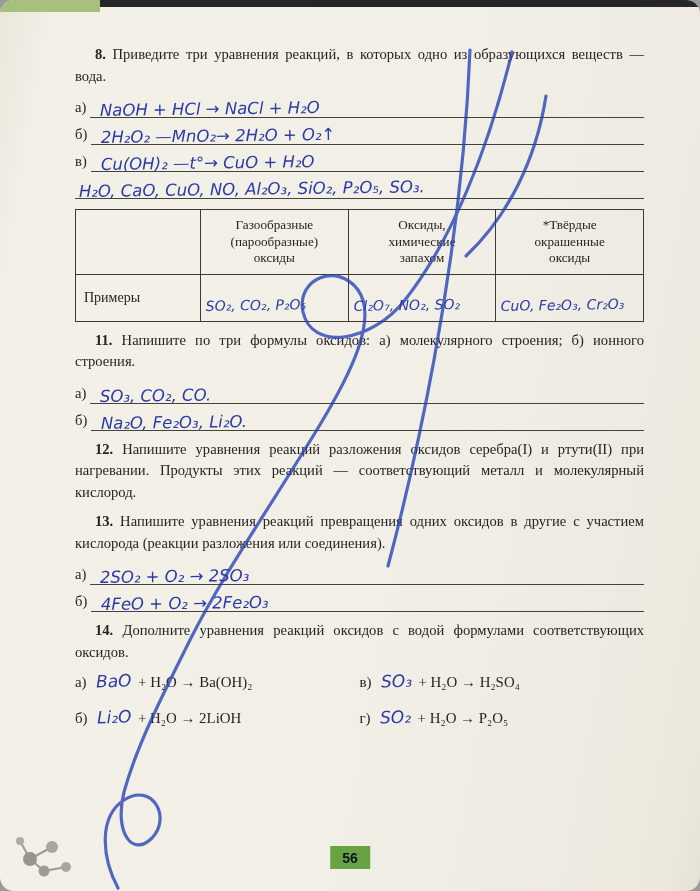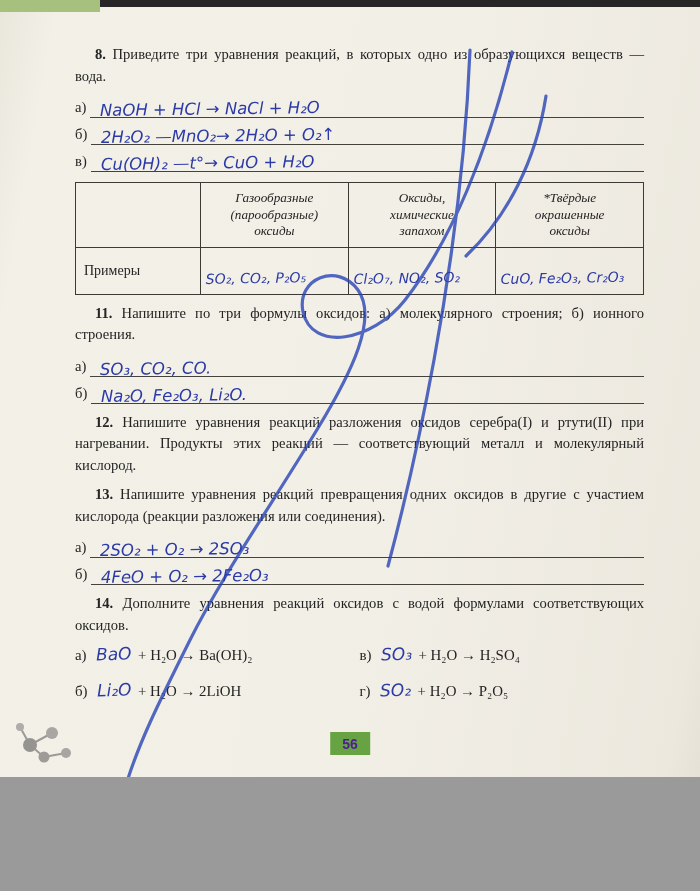--- a/index.html
+++ b/index.html
@@ -1,53 +1,53 @@
 <!DOCTYPE html>
 <html><head>
 <meta charset="utf-8">
 <style>
   html,body { margin:0; padding:0; background:#9a9a9a; }
   .page {
-    position:relative; width:700px; height:777px; overflow:hidden;
+    position:relative; width:700px; height:891px; overflow:hidden;
     background:linear-gradient(100deg,#e9e6db 0%,#f3f0e8 7%,#f2efe7 55%,#ece8de 96%,#e5e1d6 100%);
-    font-family:"Liberation Serif", serif; color:#242424;
+    font-family:"Liberation Serif", serif; color:#242424;border-radius:14px;
   }
   .scan-top { position:absolute; top:0; left:96px; right:0; height:7px; background:#262626; }
   .scan-green { position:absolute; top:0; left:0; width:100px; height:12px; background:#a7c07d; }
   .content { position:absolute; left:75px; right:56px; top:36px; }
 
   p.task { margin:8px 0 4px; font-size:14.6px; line-height:21.5px; text-align:justify; text-indent:20px; }
   .tnum { font-weight:bold; }
 
   .ans-row { display:flex; align-items:flex-end; height:27px; font-size:14.6px; }
   .ans-label { flex:0 0 auto; padding:0 4px 2px 0; }
   .ans-line { flex:1; position:relative; border-bottom:1.4px solid #45423c; height:100%; }
   .hand { font-family:"DejaVu Sans", sans-serif; font-style:italic; color:#2b3aa6; }
   .ans-line > .hand { position:absolute; left:10px; bottom:-3px; font-size:16.5px; white-space:nowrap;
     transform:rotate(-0.8deg); transform-origin:left bottom; }
   .full .ans-line > .hand { left:4px; }
   .big .ans-line > .hand { font-size:19px; }
 
   table.oxide-table { width:100%; border-collapse:collapse; margin:10px 0 4px; table-layout:fixed; }
   .oxide-table th, .oxide-table td { border:1.2px solid #3c3a35; }
   .oxide-table th { font-weight:normal; font-size:13.2px; line-height:16.5px; text-align:center;
-    vertical-align:middle; padding:7px 19px;font-style:italic; }
+    vertical-align:middle; padding:7px 19px; }
   .oxide-table .c0 { width:86px; }
   .oxide-table td { height:34px; vertical-align:bottom; }
   .oxide-table td.rowlabel { font-size:14px; padding:6px 8px; vertical-align:middle; }
   .oxide-table td.handcell .hand { display:block; font-size:14px; padding:2px 1px 6px 4px;
     white-space:nowrap; transform:rotate(-1deg); transform-origin:left bottom; }
 
   .eq-grid { display:grid; grid-template-columns:1fr 1fr; row-gap:16px; margin-top:8px; font-size:14.9px; }
   .eq { display:flex; align-items:baseline; gap:7px; }
   .eq .hand { font-size:17px; transform:rotate(-2deg); }
   .eq .eq-label { padding-right:2px; }
 
   .page-num { position:absolute; bottom:22px; left:50%; transform:translateX(-50%);
-    background:#67a342; color:#4c1d95; font-family:"Liberation Sans", sans-serif;
+    background:#67a342; color:#0f172a; font-family:"Liberation Sans", sans-serif;
     font-weight:bold; font-size:14px; line-height:1; padding:5px 12px 4px; }
 
   .scribble { position:absolute; inset:0; pointer-events:none; z-index:5; }
   .molecule { position:absolute; left:10px; bottom:8px; opacity:.55; }
 </style>
 </head>
 <body>
 
 <div class="page">
   <div class="scan-top"></div>
@@ -68,20 +68,25 @@
           <span class="hand">2H₂O₂ —MnO₂→ 2H₂O + O₂↑</span>
         </span>
     </div>
     <div class="ans-row">
       <span class="ans-label">в)</span>
       <span class="ans-line">
           <span class="hand">Cu(OH)₂ —t°→ CuO + H₂O</span>
         </span>
     </div>
 
+    <div class="ans-row full">
+      <span class="ans-line">
+          <span class="hand">H₂O, CaO, CuO, NO, Al₂O₃, SiO₂, P₂O₅, SO₃.</span>
+        </span>
+    </div>
 
     <table class="oxide-table">
       <tbody>
           <tr>
         <th class="c0"></th>
         <th>Газообразные (парообразные) оксиды</th>
         <th>Оксиды, химические запахом</th>
         <th>*Твёрдые окрашенные оксиды</th>
       </tr>
       <tr>

